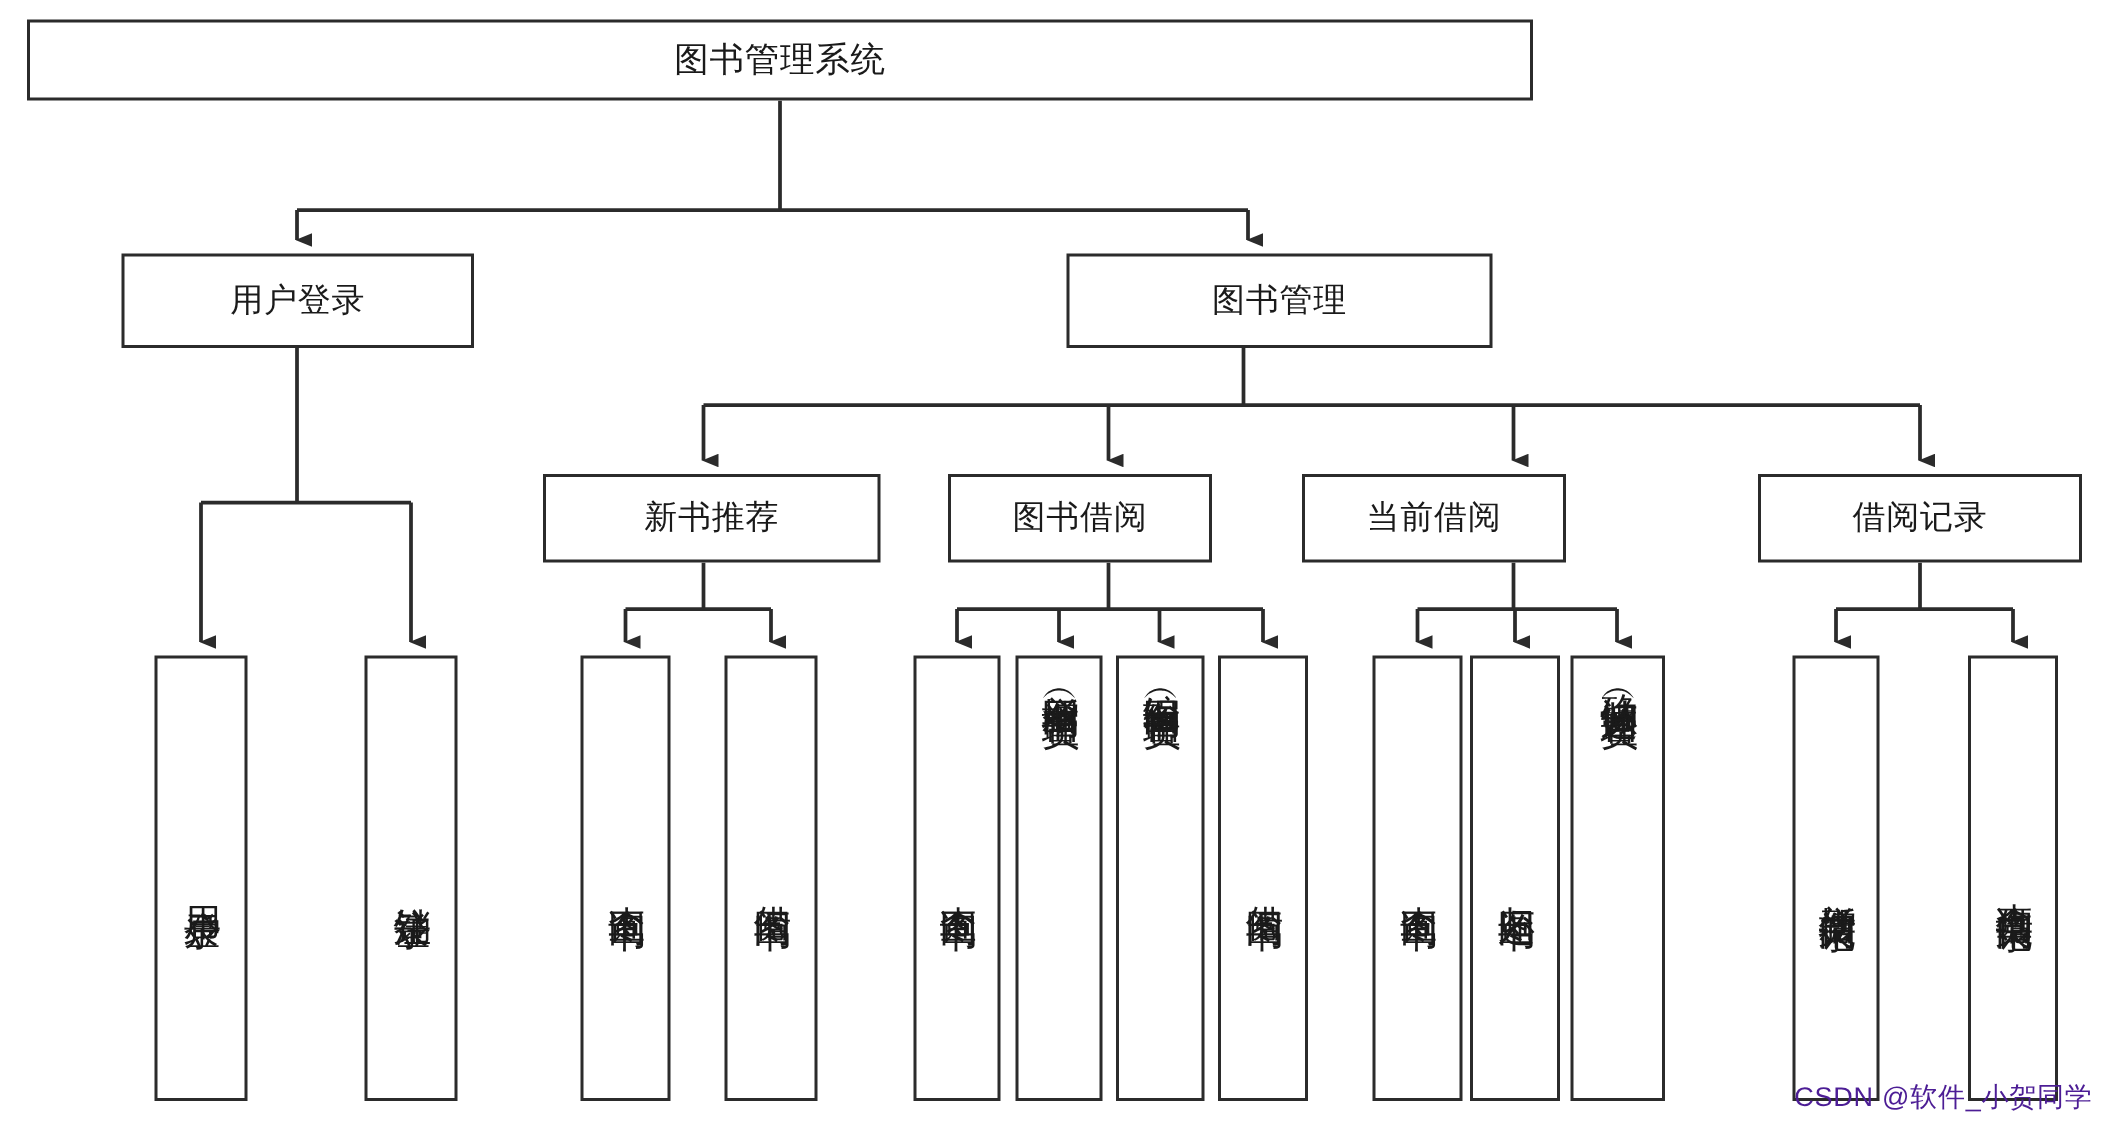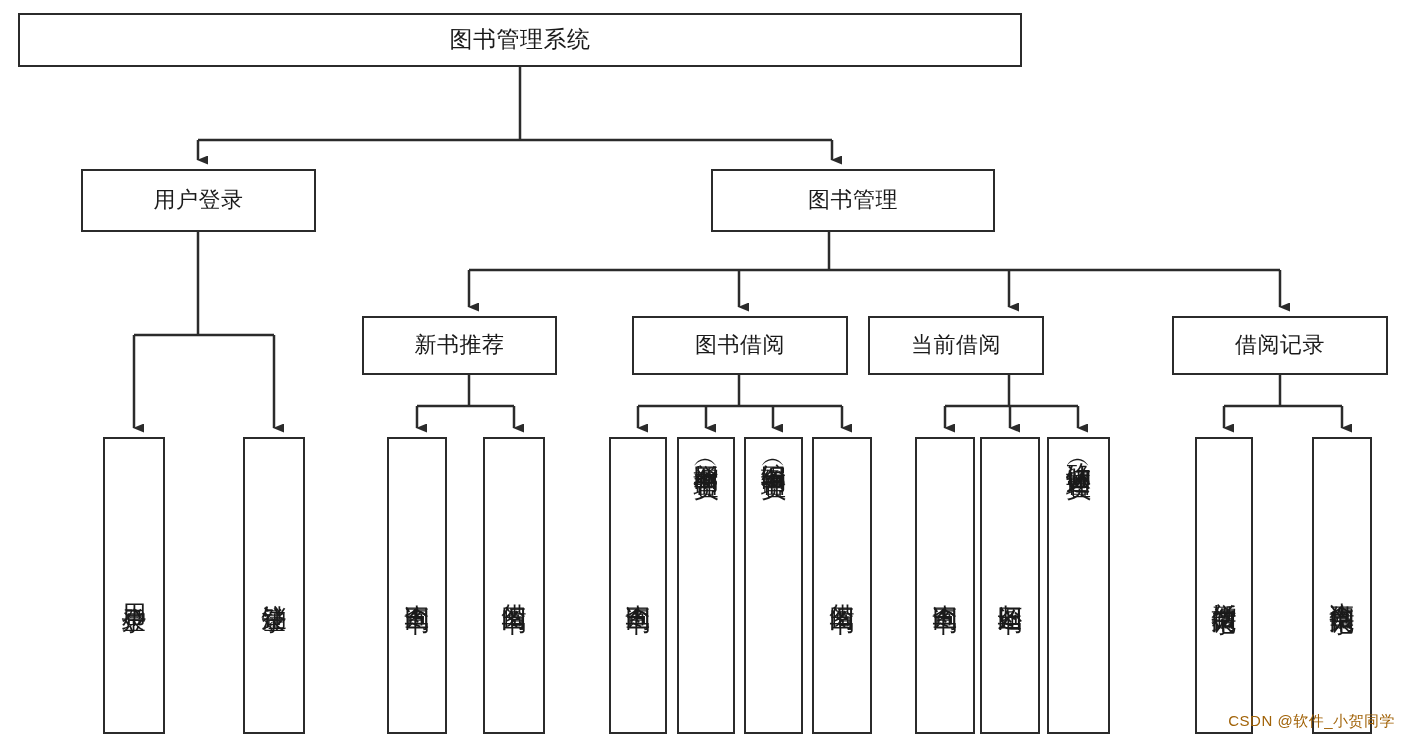--- a/index.html
+++ b/index.html
@@ -65,23 +65,23 @@
     letter-spacing: 2px;
     max-height: 100%;
     text-align: left;
   }
   .node-box.vertical.centered {
     align-items: center;
   }
   #watermark {
     position: absolute;
     right: 10px;
-    bottom: 16px;
-    font-size: 15px;
-    color: #a16207;
+    bottom: 4px;
+    font-size: 18px;
+    color: #4c1d95;
     letter-spacing: 0.5px;
     white-space: nowrap;
     pointer-events: none;
   }
 </style>
 </head>
 <body>
 
 <div id="diagram-root">
 
@@ -142,24 +142,24 @@
     <span class="node-label">图书管理系统</span>
   </div>
 
   <div class="node-box horizontal" style="left:81px; top:169px; width:235px; height:63px;">
     <span class="node-label">用户登录</span>
   </div>
   <div class="node-box horizontal" style="left:711px; top:169px; width:284px; height:63px;">
     <span class="node-label">图书管理</span>
   </div>
 
-  <div class="node-box horizontal" style="left:362px; top:316px; width:195px; height:59px;">
+  <div class="node-box horizontal" style="left:362px; top:316px; width:225px; height:59px;">
     <span class="node-label">新书推荐</span>
   </div>
-  <div class="node-box horizontal" style="left:632px; top:316px; width:216px; height:59px;">
+  <div class="node-box horizontal" style="left:632px; top:316px; width:176px; height:59px;">
     <span class="node-label">图书借阅</span>
   </div>
   <div class="node-box horizontal" style="left:868px; top:316px; width:176px; height:59px;">
     <span class="node-label">当前借阅</span>
   </div>
   <div class="node-box horizontal" style="left:1172px; top:316px; width:216px; height:59px;">
     <span class="node-label">借阅记录</span>
   </div>
 
   <div class="node-box vertical centered" style="left:103px; top:437px; width:62px; height:297px;">

